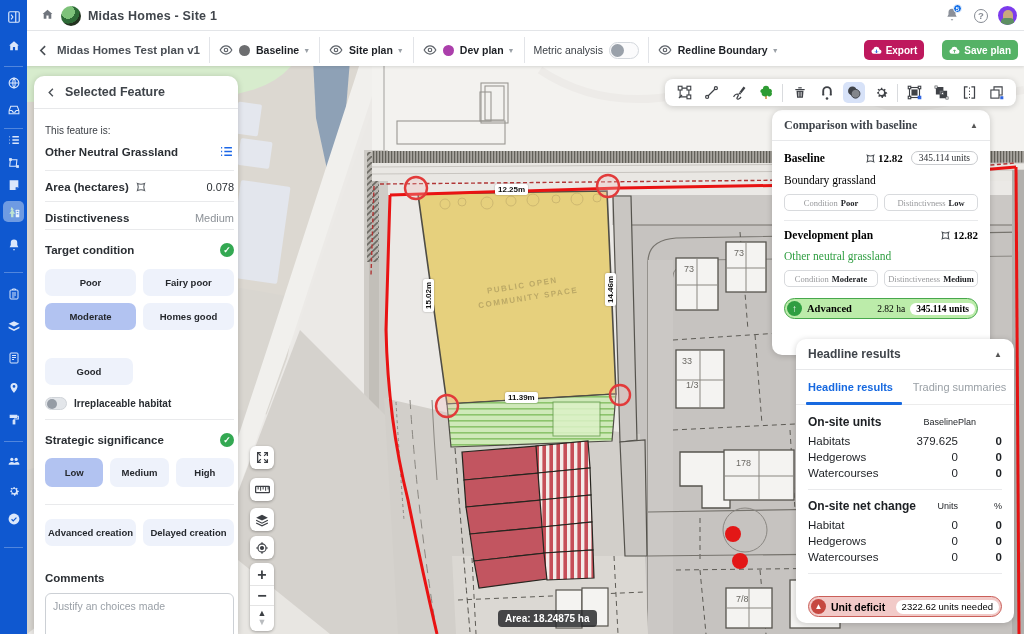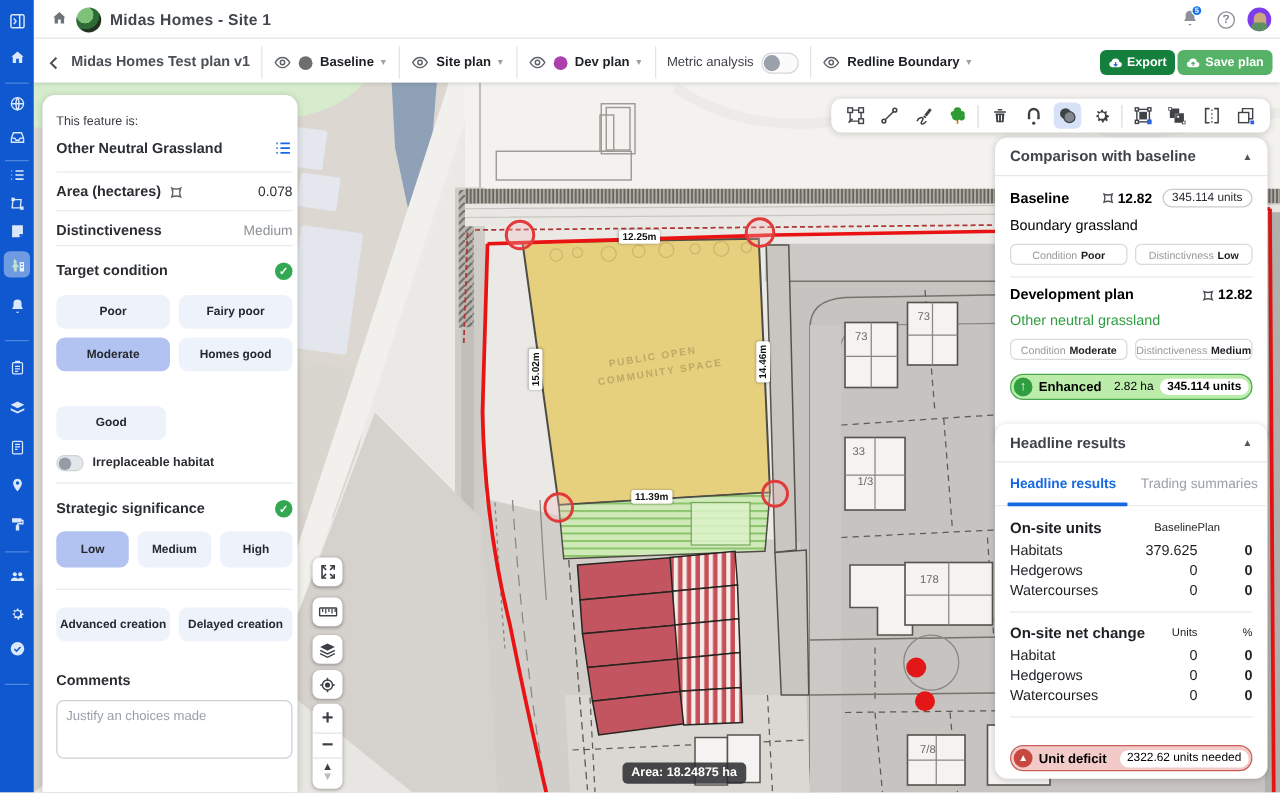--- a/index.html
+++ b/index.html
@@ -48,21 +48,21 @@
   #lpanel .hd { height:33px; border-bottom:1px solid #e7e8ea; display:flex; align-items:center; padding-left:12px; }
   #lpanel .hd .t { font-size:12.5px; font-weight:bold; color:#3f444a; margin-left:8px; }
   #lpanel .body { padding:16px 4px 0 11px; font-size:11px; color:#2a2e33; }
   .frow { display:flex; align-items:center; justify-content:space-between; }
   .divider { height:1px; background:#e9eaec; margin:10px 0; }
   .optbtn { background:#eef2fb; border-radius:7px; height:27px; display:flex; align-items:center; justify-content:center; font-size:9.5px; font-weight:bold; color:#25282d; }
   .optbtn.sel { background:#b2c3f1; }
   .gcheck { width:14px; height:14px; border-radius:50%; background:#33a852; color:#fff; font-size:9px; text-align:center; line-height:14px; font-weight:bold; }
 
   
-  #rpanel1 { left:796px; top:110px; width:218px; height:245px; }
+  #rpanel1 { left:772px; top:110px; width:218px; height:245px;font-family:Liberation Serif, serif; }
   #rpanel2 { left:796px; top:339px; width:218px; height:284px; }
   .phd { height:31px; border-bottom:1px solid #e7e8ea; display:flex; align-items:center; justify-content:space-between; padding:0 12px; }
   .phd .t { font-size:12px; font-weight:bold; color:#3f444a; }
   .phd .c { color:#555; font-size:8px; }
   .chip { flex:1; border:1px solid #d8dadd; border-radius:5px; height:17px; display:flex; align-items:center; justify-content:center; font-size:8.5px; color:#97989b; white-space:nowrap; }
   .chip b { color:#1c1e22; margin-left:3px; }
   .pill { border:1px solid #c9cbce; border-radius:9px; font-size:9.5px; color:#2a2d31; padding:1px 7px; background:#fff; }
 
   
   #mtoolbar { left:665px; top:79px; width:351px; height:27px; border-radius:8px; display:flex; align-items:center; justify-content:space-around; padding:0 6px; z-index:31; }
@@ -405,21 +405,21 @@
     <div class="layeritem">
       <span class="eye">
           <svg width="14" height="14" viewBox="0 0 24 24" fill="none" stroke="currentColor" stroke-width="2">
             <path d="M2 12s4-7 10-7 10 7 10 7-4 7-10 7-10-7-10-7z"></path>
             <circle cx="12" cy="12" r="3"></circle>
           </svg>
         </span>
       Redline Boundary<span class="caret">▼</span>
     </div>
     <div style="flex:1"></div>
-    <div class="btn" style="background:#15803d;margin-right:2px">
+    <div class="btn" style="background:#be185d;margin-right:18px">
       <svg width="11" height="11" viewBox="0 0 24 24" fill="#fff">
           <path d="M6 19a5 5 0 0 1-1-9.9A7 7 0 0 1 18.7 10 4.5 4.5 0 0 1 18 19z"></path>
           <path d="M12 10v7M9 14l3 3 3-3" stroke="#2d63e0" stroke-width="2" fill="none"></path>
         </svg>
       Export
     </div>
     <div class="btn" style="background:#55b266;margin-right:6px">
       <svg width="11" height="11" viewBox="0 0 24 24" fill="#fff">
           <path d="M6 19a5 5 0 0 1-1-9.9A7 7 0 0 1 18.7 10 4.5 4.5 0 0 1 18 19z"></path>
           <path d="M12 17v-6M9 13.5l3-3 3 3" stroke="#55b266" stroke-width="2" fill="none"></path>
@@ -550,20 +550,26 @@
   <div class="mctl" style="top:563px;height:68px;flex-direction:column;justify-content:space-between;padding:2px 0">
     <div style="font-size:16px;font-weight:bold;line-height:20px">+</div>
     <div style="width:100%;border-top:1px solid #e4e4e4;text-align:center;font-size:16px;font-weight:bold;line-height:19px">−</div>
     <div style="width:100%;border-top:1px solid #e4e4e4;text-align:center;line-height:10px"><span style="font-size:9px;color:#3c3f44">▲</span><br><span style="font-size:9px;color:#b9bcbf;position:relative;top:-3px">▼</span></div>
   </div>
   <div class="dimlabel" style="left:495px;top:184px">12.25m</div>
   <div class="dimlabel" style="transform:rotate(-90deg);transform-origin:0 0;left:423px;top:312px">15.02m</div>
   <div class="dimlabel" style="transform:rotate(-90deg);transform-origin:0 0;left:605px;top:306px">14.46m</div>
   <div class="dimlabel" style="left:505px;top:392px">11.39m</div>
   <div id="lpanel" class="card">
+    <div class="hd">
+      <svg width="11" height="11" viewBox="0 0 24 24" fill="none" stroke="#4a4f55" stroke-width="3">
+          <path d="M15 4l-8 8 8 8"></path>
+        </svg>
+      <span class="t">Selected Feature</span>
+    </div>
     <div class="body">
       <div style="font-size:10px;color:#3a3e44">This feature is:</div>
       <div class="frow" style="margin-top:9px">
         <b style="font-size:11.5px">Other Neutral Grassland</b>
         <svg width="15" height="13" viewBox="0 0 24 24" fill="none" stroke="#1a66e8" stroke-width="2.6">
             <path d="M8 5h14M8 12h14M8 19h14"></path>
             <path d="M2 5h2M2 12h2M2 19h2"></path>
           </svg>
       </div>
       <div class="divider" style="margin:12px 0 10px 0"></div>
@@ -649,21 +655,21 @@
           <b style="font-size:11px;margin-left:2px">12.82</b>
         </span>
       </div>
       <div style="font-size:11.5px;margin-top:9px;color:#2f9e41">Other neutral grassland</div>
       <div style="display:flex;gap:6px;margin-top:8px">
         <div class="chip">Condition<b>Moderate</b></div>
         <div class="chip">Distinctiveness<b>Medium</b></div>
       </div>
       <div style="margin-top:11px;height:21px;background:#bcecaa;border:1.5px solid #47a84c;border-radius:11px;display:flex;align-items:center;padding:0 2px;white-space:nowrap">
         <span style="flex:none;width:15px;height:15px;border-radius:50%;background:#2f9e41;color:#fff;font-size:10px;text-align:center;line-height:15px">↑</span>
-        <b style="font-size:10.5px;margin-left:5px">Enhanced</b>
+        <b style="font-size:10.5px;margin-left:5px">Advanced</b>
         <span style="flex:1"></span>
         <span style="font-size:9.5px">2.82 ha</span>
         <span style="flex:none;background:#fff;border-radius:9px;font-size:9.5px;font-weight:bold;padding:1px 6px;margin-left:5px">345.114 units</span>
       </div>
     </div>
   </div>
   <div id="rpanel2" class="card">
     <div class="phd">
         <span class="t">Headline results</span>
         <span class="c">▲</span>

